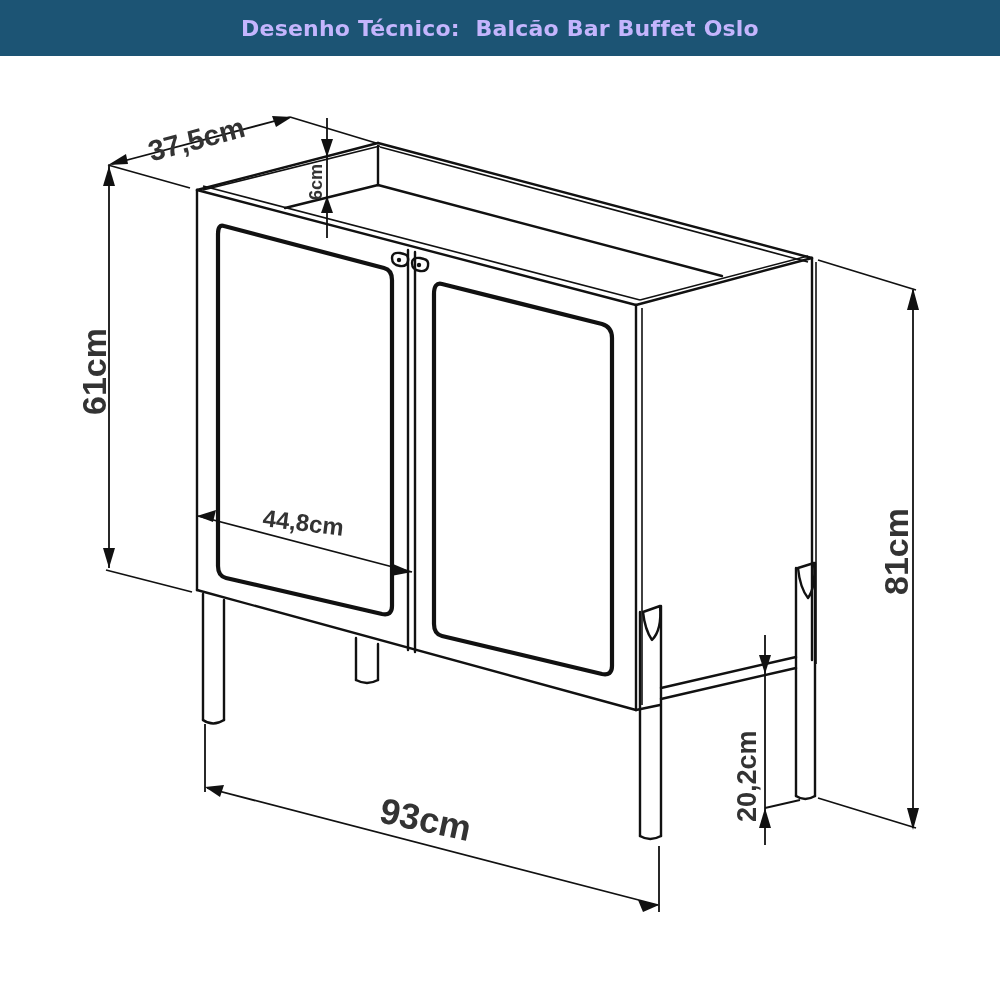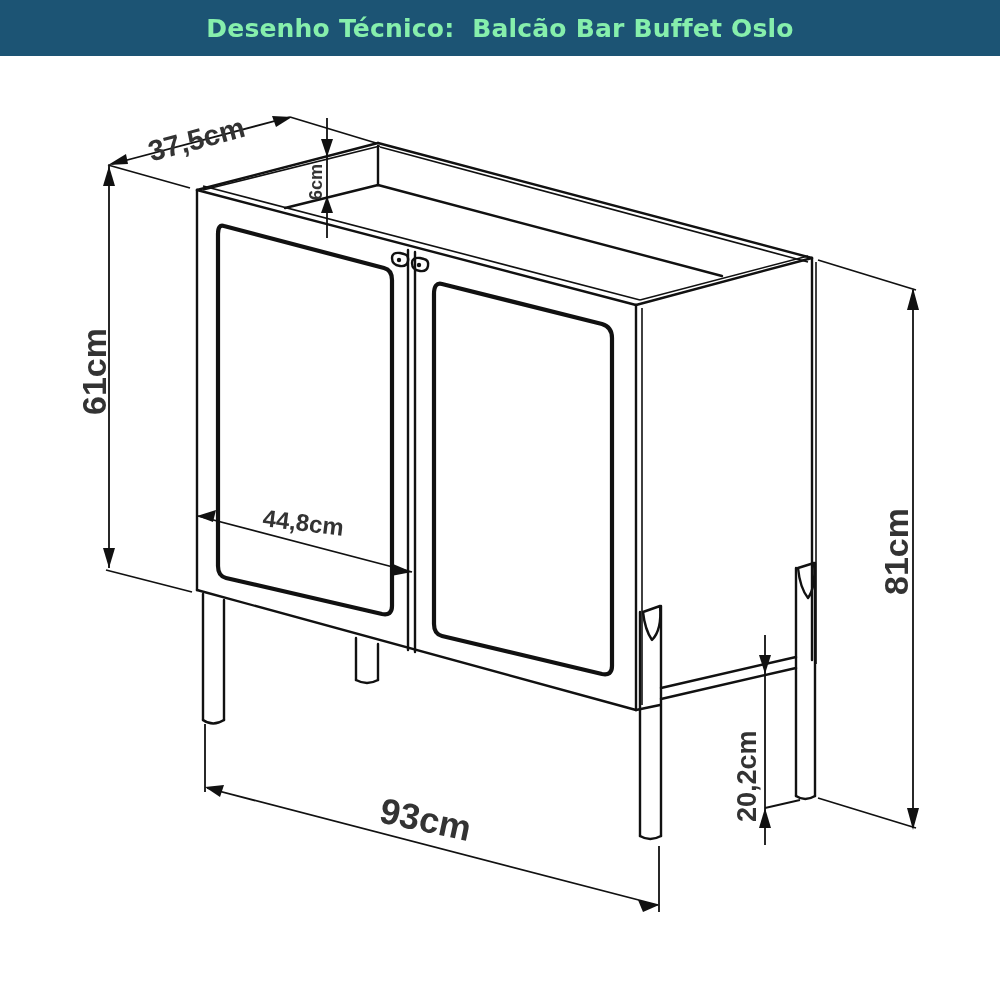--- a/index.html
+++ b/index.html
@@ -19,24 +19,24 @@
       left: 0;
       top: 0;
       width: 1000px;
       height: 56px;
       background: #1c5474;
       display: flex;
       align-items: center;
       justify-content: center;
     }
     .title-text {
-      color: #86efac;
+      color: #c4b5fd;
       font-family: "DejaVu Sans", sans-serif;
       font-weight: bold;
-      font-size: 25px;
+      font-size: 22px;
       letter-spacing: 0.2px;
       white-space: pre;
     }
     .drawing {
       position: absolute;
       left: 0;
       top: 0;
       width: 1000px;
       height: 1000px;
     }

